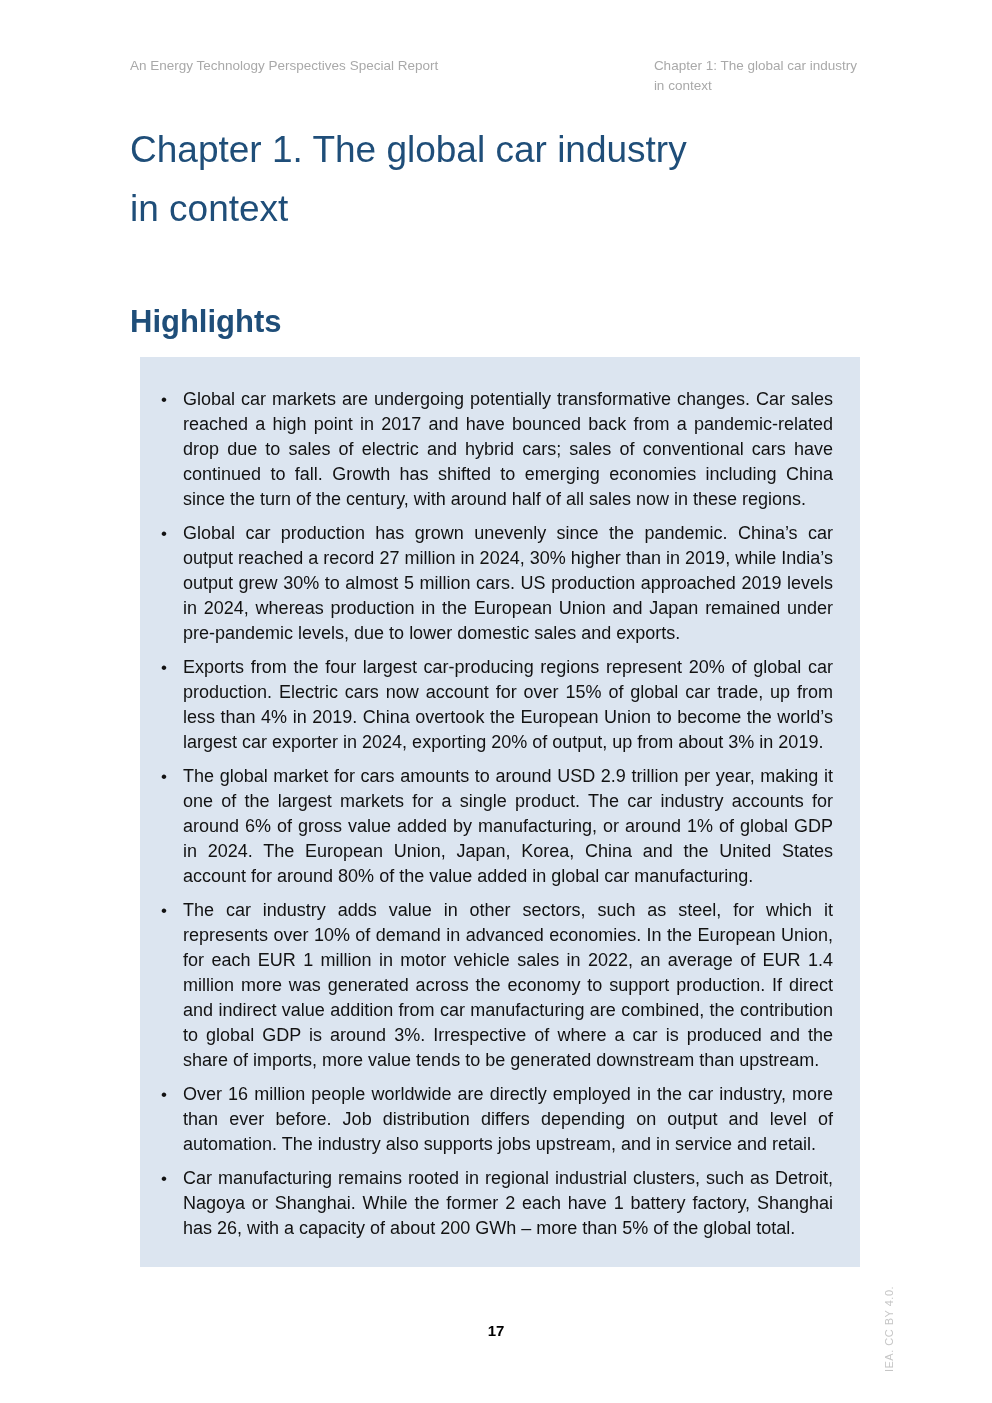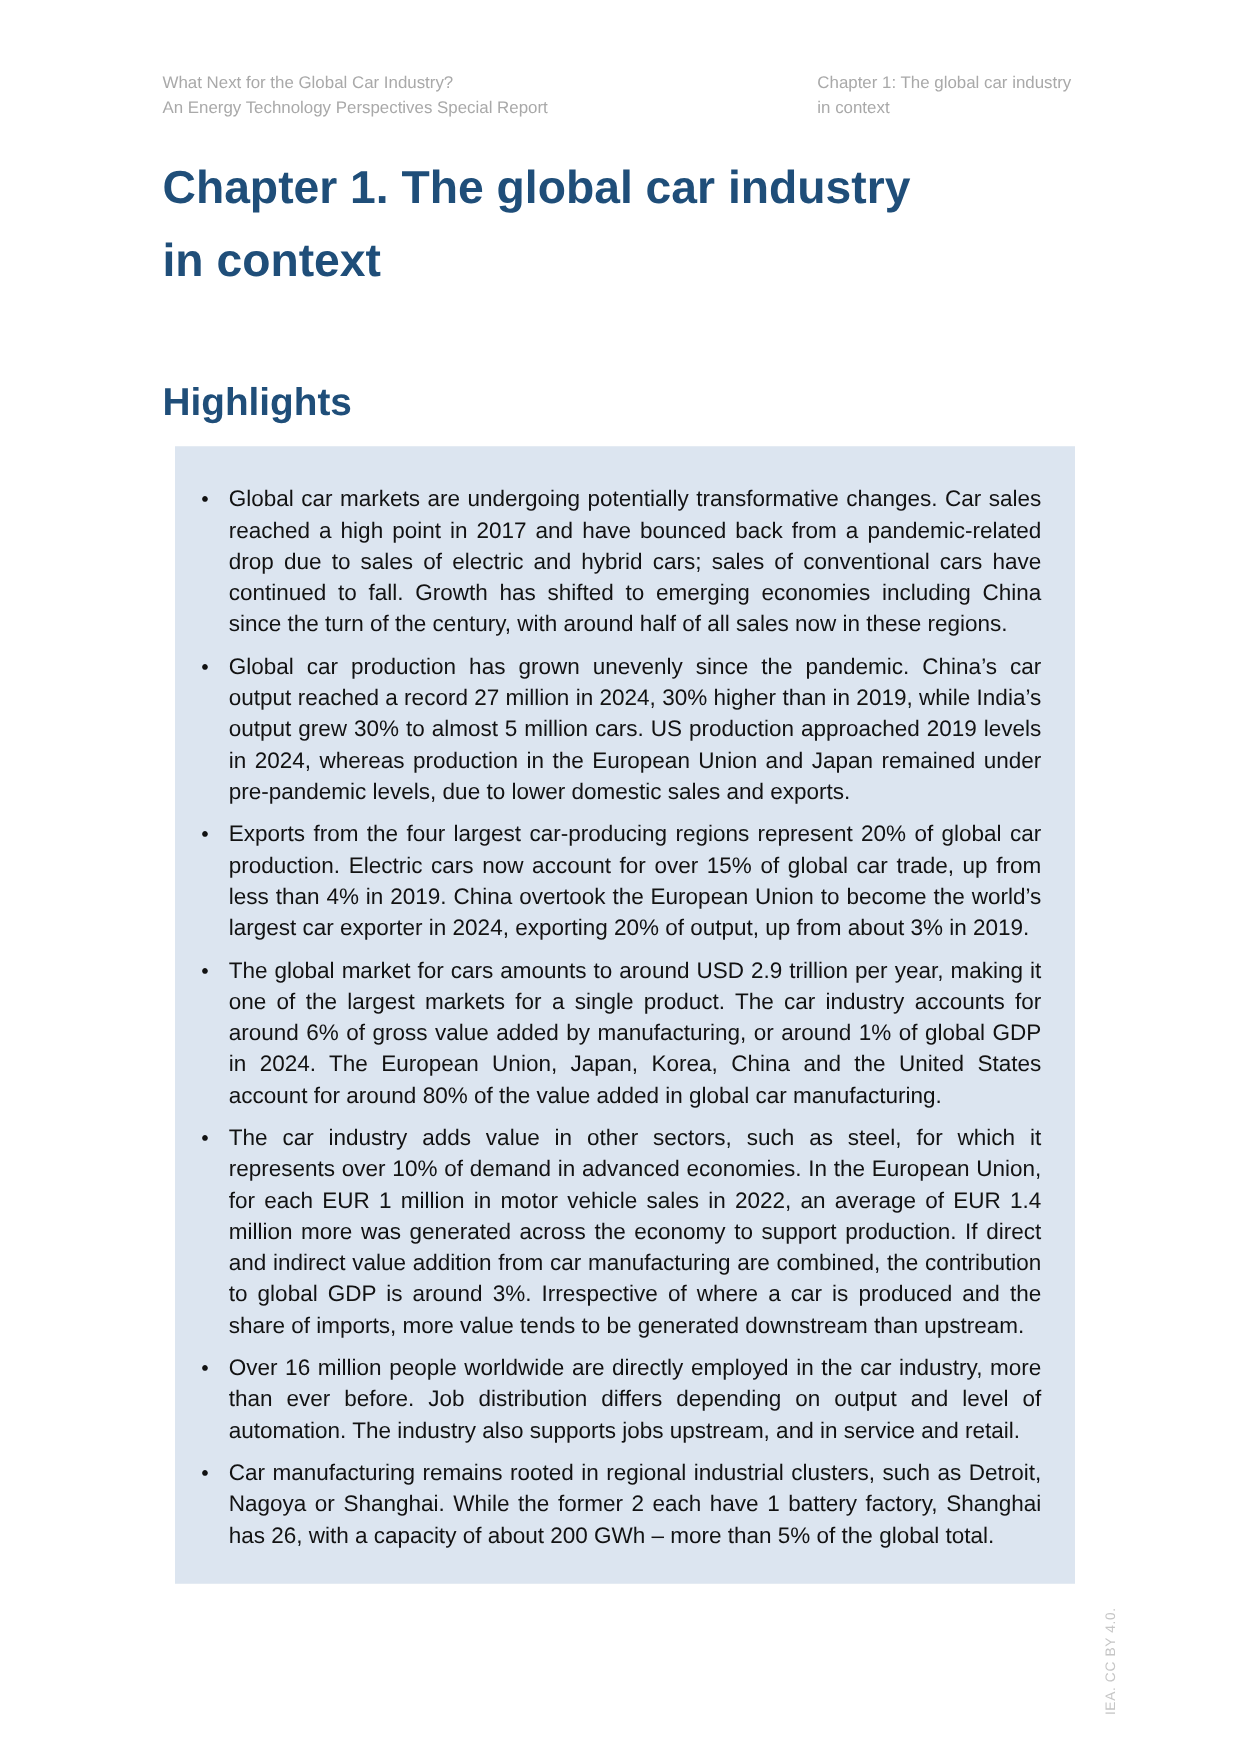--- a/index.html
+++ b/index.html
@@ -31,21 +31,21 @@
 
   
   .chapter-title {
     position: absolute;
     top: 120px;
     left: 130px;
     width: 740px;
     margin: 0;
     font-size: 37px;
     line-height: 59px;
-    font-weight: bold;
+    font-weight: normal;
     color: #1f4e79;
   }
   .chapter-title span { display: block; }
 
   
   .section-heading {
     position: absolute;
     top: 302px;
     left: 130px;
     margin: 0;
@@ -113,21 +113,20 @@
     color: #c6c6c6;
   }
 </style>
 </head>
 <body>
 
 <div class="page">
 
   <header class="page-header">
     <div class="header-left">
-      <div>What Next for the Global Car Industry?</div>
       <div>An Energy Technology Perspectives Special Report</div>
     </div>
     <div class="header-right">
       <div>Chapter 1: The global car industry</div>
       <div>in context</div>
     </div>
   </header>
 
   <h1 class="chapter-title">
     <span>Chapter 1. The global car industry</span>
@@ -162,16 +161,17 @@
         <span class="bullet-marker">•</span>
         <span class="bullet-text">Over 16 million people worldwide are directly employed in the car industry, more than ever before. Job distribution differs depending on output and level of automation. The industry also supports jobs upstream, and in service and retail.</span>
       </li>
       <li class="bullet-item">
         <span class="bullet-marker">•</span>
         <span class="bullet-text">Car manufacturing remains rooted in regional industrial clusters, such as Detroit, Nagoya or Shanghai. While the former 2 each have 1 battery factory, Shanghai has 26, with a capacity of about 200 GWh – more than 5% of the global total.</span>
       </li>
     </ul>
   </section>
 
+  <div class="page-number">17</div>
 
   <div class="vertical-note">IEA. CC BY 4.0.</div>
 
 </div>
 
 </body></html>

